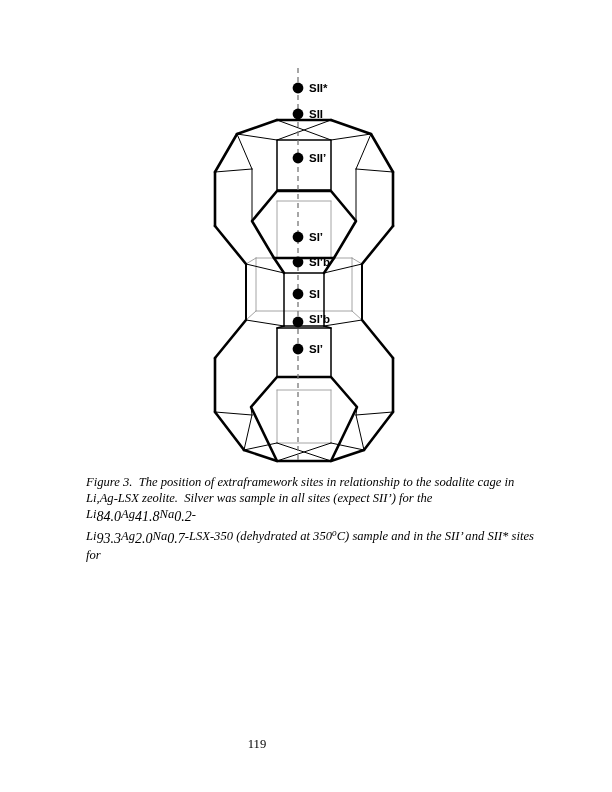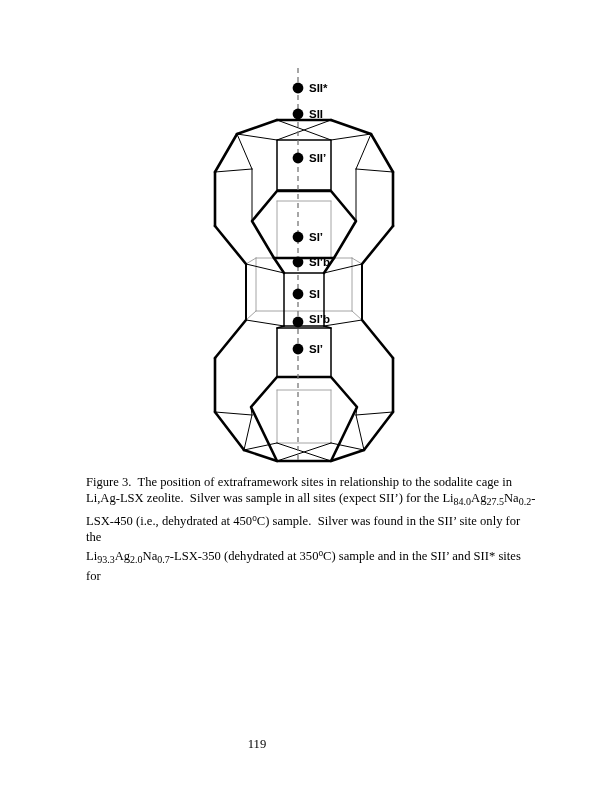--- a/index.html
+++ b/index.html
@@ -4,22 +4,22 @@
 <style>
   html,body{margin:0;padding:0;}
   body{
     width:612px;height:792px;background:#ffffff;position:relative;overflow:hidden;
     font-family:"Liberation Serif",serif;color:#000;
   }
   .caption{
     position:absolute;left:86px;top:474px;width:452px;
     font:12.6px/16.2px "Liberation Serif",serif;color:#000;
   }
-  .cap-line{white-space:pre-wrap;}
-  .sub{font-size:10px;vertical-align:-2.5px;}
+  .cap-line{white-space:pre-wrap;font-style:italic;}
+  .sub{font-size:14px;vertical-align:-2.5px;}
   .sup{font-size:9.3px;vertical-align:4px;}
   .page-number{
     position:absolute;left:0;top:737px;width:514px;text-align:center;
     font:12.6px "Liberation Serif",serif;color:#000;
   }
   svg text.site-label{
     font-family:"Liberation Sans",sans-serif;font-weight:bold;font-size:11.5px;fill:#000;
   }
 </style>
 </head>
@@ -114,18 +114,17 @@
       <text x="309" y="298" class="site-label">SI</text>
       <circle cx="298" cy="322" r="5.4" fill="#000000"></circle>
       <text x="309" y="323" class="site-label">SI’b</text>
       <circle cx="298" cy="349" r="5.4" fill="#000000"></circle>
       <text x="309" y="353" class="site-label">SI’</text>
     </g>
   </svg>
 
 <div class="caption">
     <div class="cap-line"><span>Figure 3.  The position of extraframework sites in relationship to the sodalite cage in</span></div>
-    <div class="cap-line"><span>Li,Ag-LSX zeolite.  Silver was sample in all sites (expect SII’) for the Li</span><span class="sub">84.0</span><span>Ag</span><span class="sub">27.5</span><span>Na</span><span class="sub">0.2</span><span>-</span></div>
-    <div class="cap-line"><span>LSX-450 (i.e., dehydrated at 450</span><span class="sup">o</span><span>C) sample.  Silver was found in the SII’ site only for the</span></div>
+    <div class="cap-line"><span>Li,Ag-LSX zeolite.  Silver was sample in all sites (expect SII’) for the Li</span><span class="sub">84.0</span><span>Ag</span><span class="sub">41.8</span><span>Na</span><span class="sub">0.2</span><span>-</span></div>
     <div class="cap-line"><span>Li</span><span class="sub">93.3</span><span>Ag</span><span class="sub">2.0</span><span>Na</span><span class="sub">0.7</span><span>-LSX-350 (dehydrated at 350</span><span class="sup">o</span><span>C) sample and in the SII’ and SII* sites for</span></div>
   </div>
 
 <div class="page-number">119</div>
 
 </body></html>

